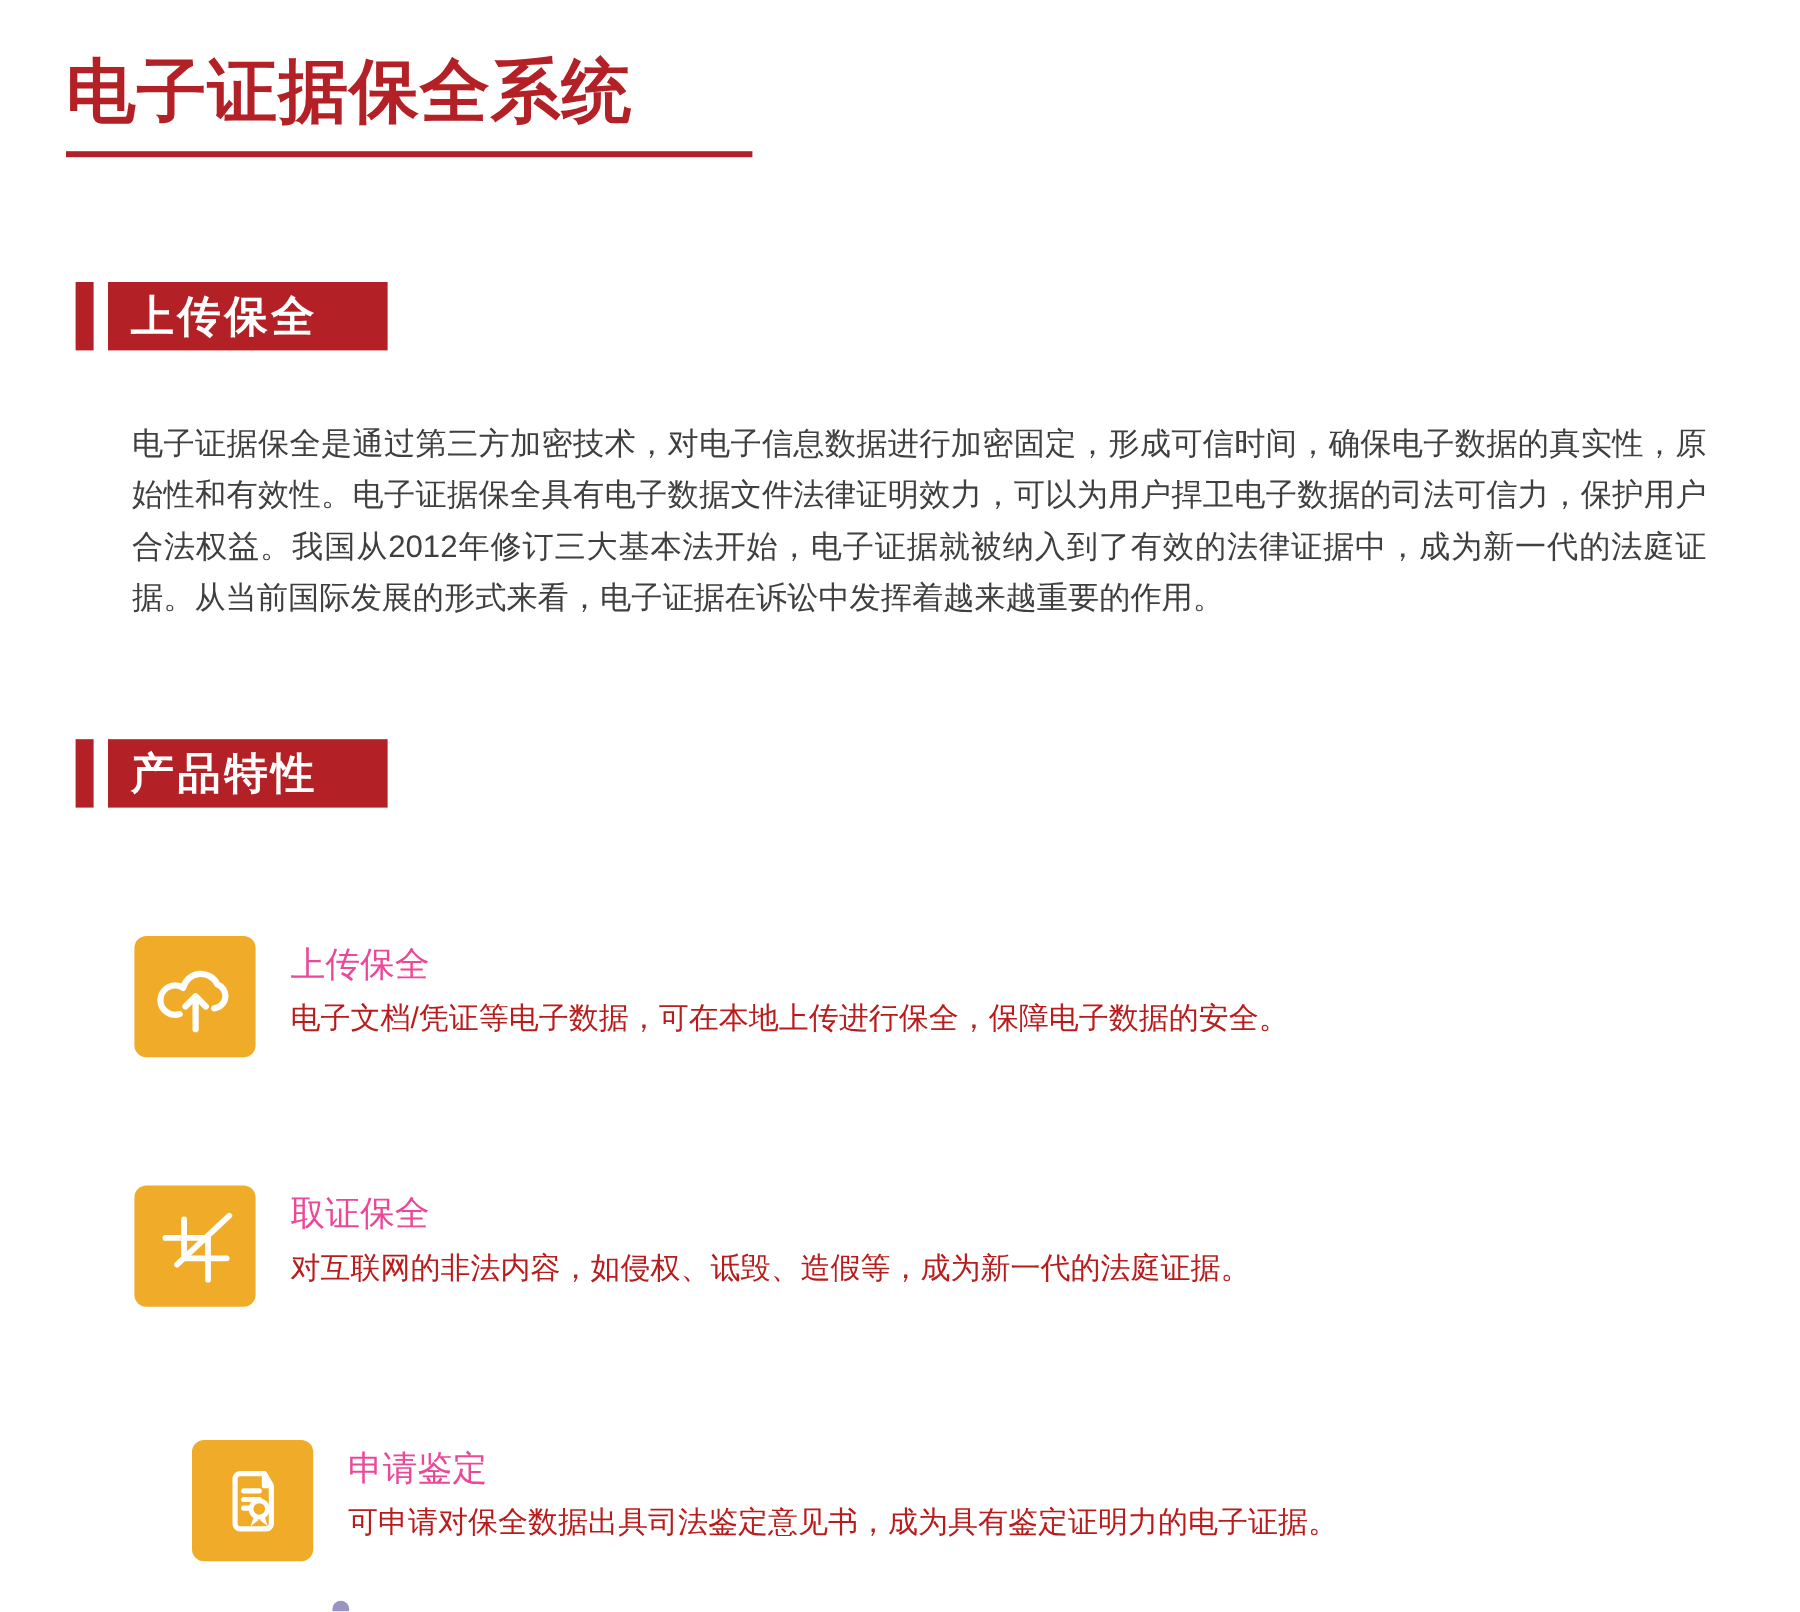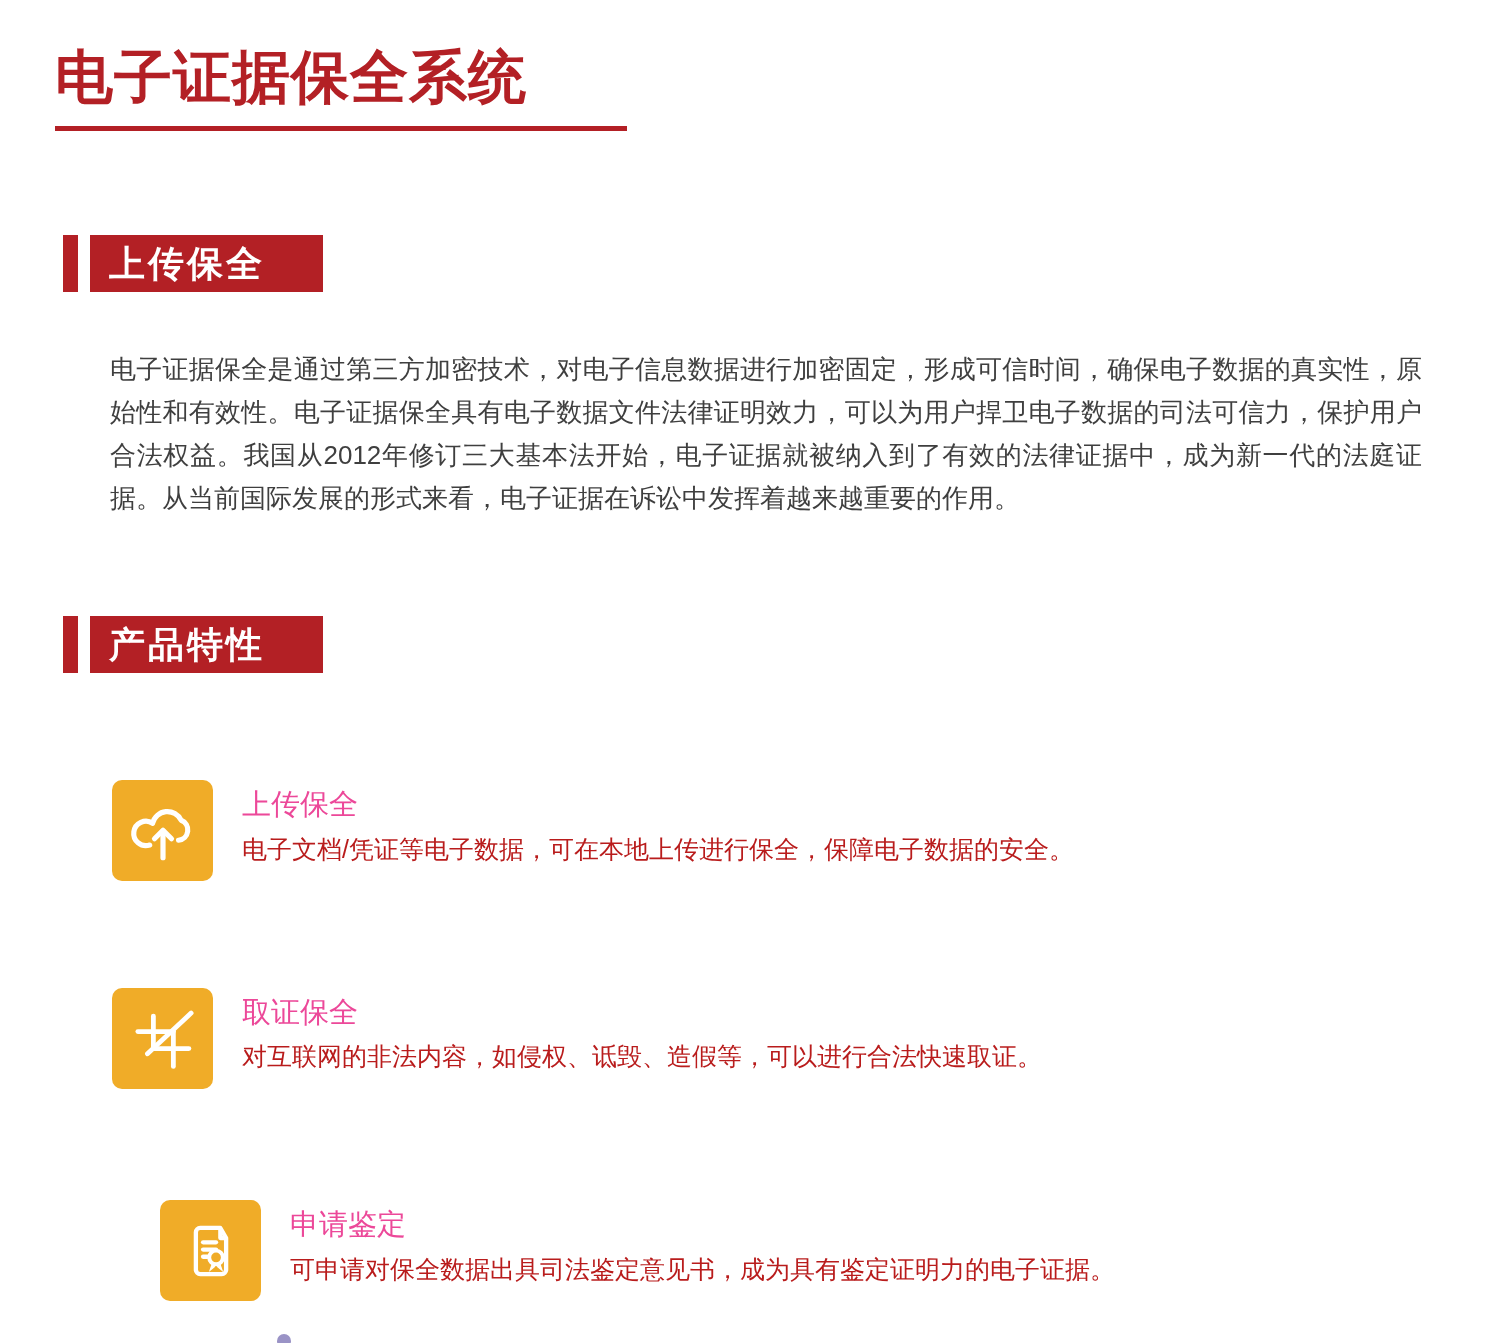--- a/index.html
+++ b/index.html
@@ -75,21 +75,21 @@
   }
 
   
   .feature-row {
     position: absolute;
     left: 112px;
     display: flex;
     align-items: flex-start;
   }
   .row-1 { top: 780px; }
-  .row-2 { top: 988px; font-family: Liberation Serif, serif; }
+  .row-2 { top: 988px; }
   .row-3 { top: 1200px; padding-left: 48px; }
 
   .feature-icon {
     flex: 0 0 101px;
     width: 101px;
     height: 101px;
     border-radius: 10px;
     background: #F0AC28;
     display: flex;
     align-items: center;
@@ -157,21 +157,21 @@
       <svg width="74" height="74" viewBox="0 0 100 100" fill="none" stroke="#ffffff" stroke-width="6.5" stroke-linecap="round">
         <line x1="37" y1="19" x2="37" y2="63"></line>
         <line x1="16" y1="40" x2="64" y2="40"></line>
         <line x1="29" y1="70" x2="88" y2="15"></line>
         <line x1="64" y1="40" x2="64" y2="87"></line>
         <line x1="37" y1="63" x2="85" y2="63"></line>
       </svg>
     </div>
     <div class="feature-text">
       <div class="feature-title">取证保全</div>
-      <div class="feature-desc">对互联网的非法内容，如侵权、诋毁、造假等，可以进行合法快速取证。</div>
+      <div class="feature-desc">对互联网的非法内容，如侵权、诋毁、造假等，成为新一代的法庭证据。</div>
     </div>
   </div>
 
   <div class="feature-row row-3">
     <div class="feature-icon">
       <svg width="72" height="72" viewBox="0 0 100 100" fill="none" stroke="#ffffff" stroke-width="6" stroke-linecap="round" stroke-linejoin="round">
         <path d="M63,18 H35 c-3.3,0 -6,2.7 -6,6 v52 c0,3.3 2.7,6 6,6 h30 c3.3,0 6,-2.7 6,-6 V32 Z"></path>
         <polyline points="63,20 63,32 69,32"></polyline>
         <line x1="39" y1="38" x2="57" y2="38"></line>
         <line x1="39" y1="48" x2="57" y2="48"></line>

